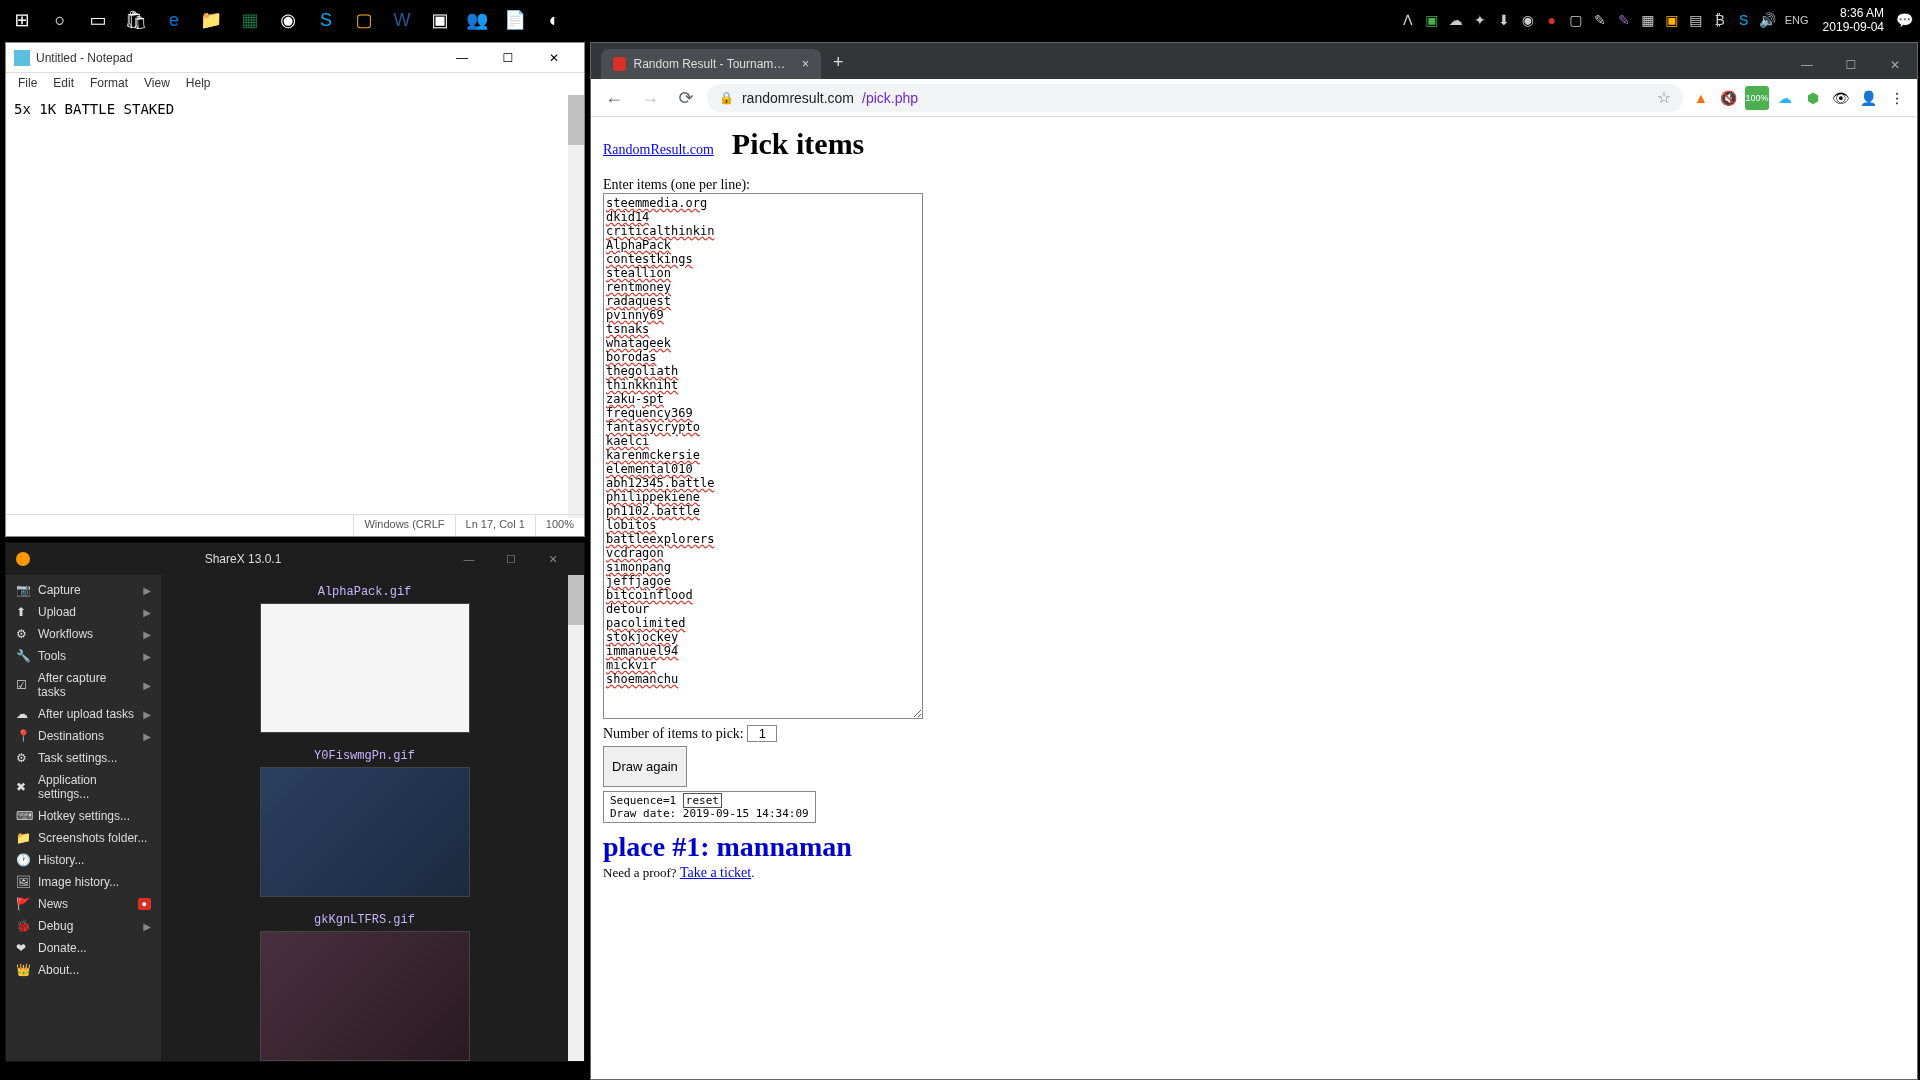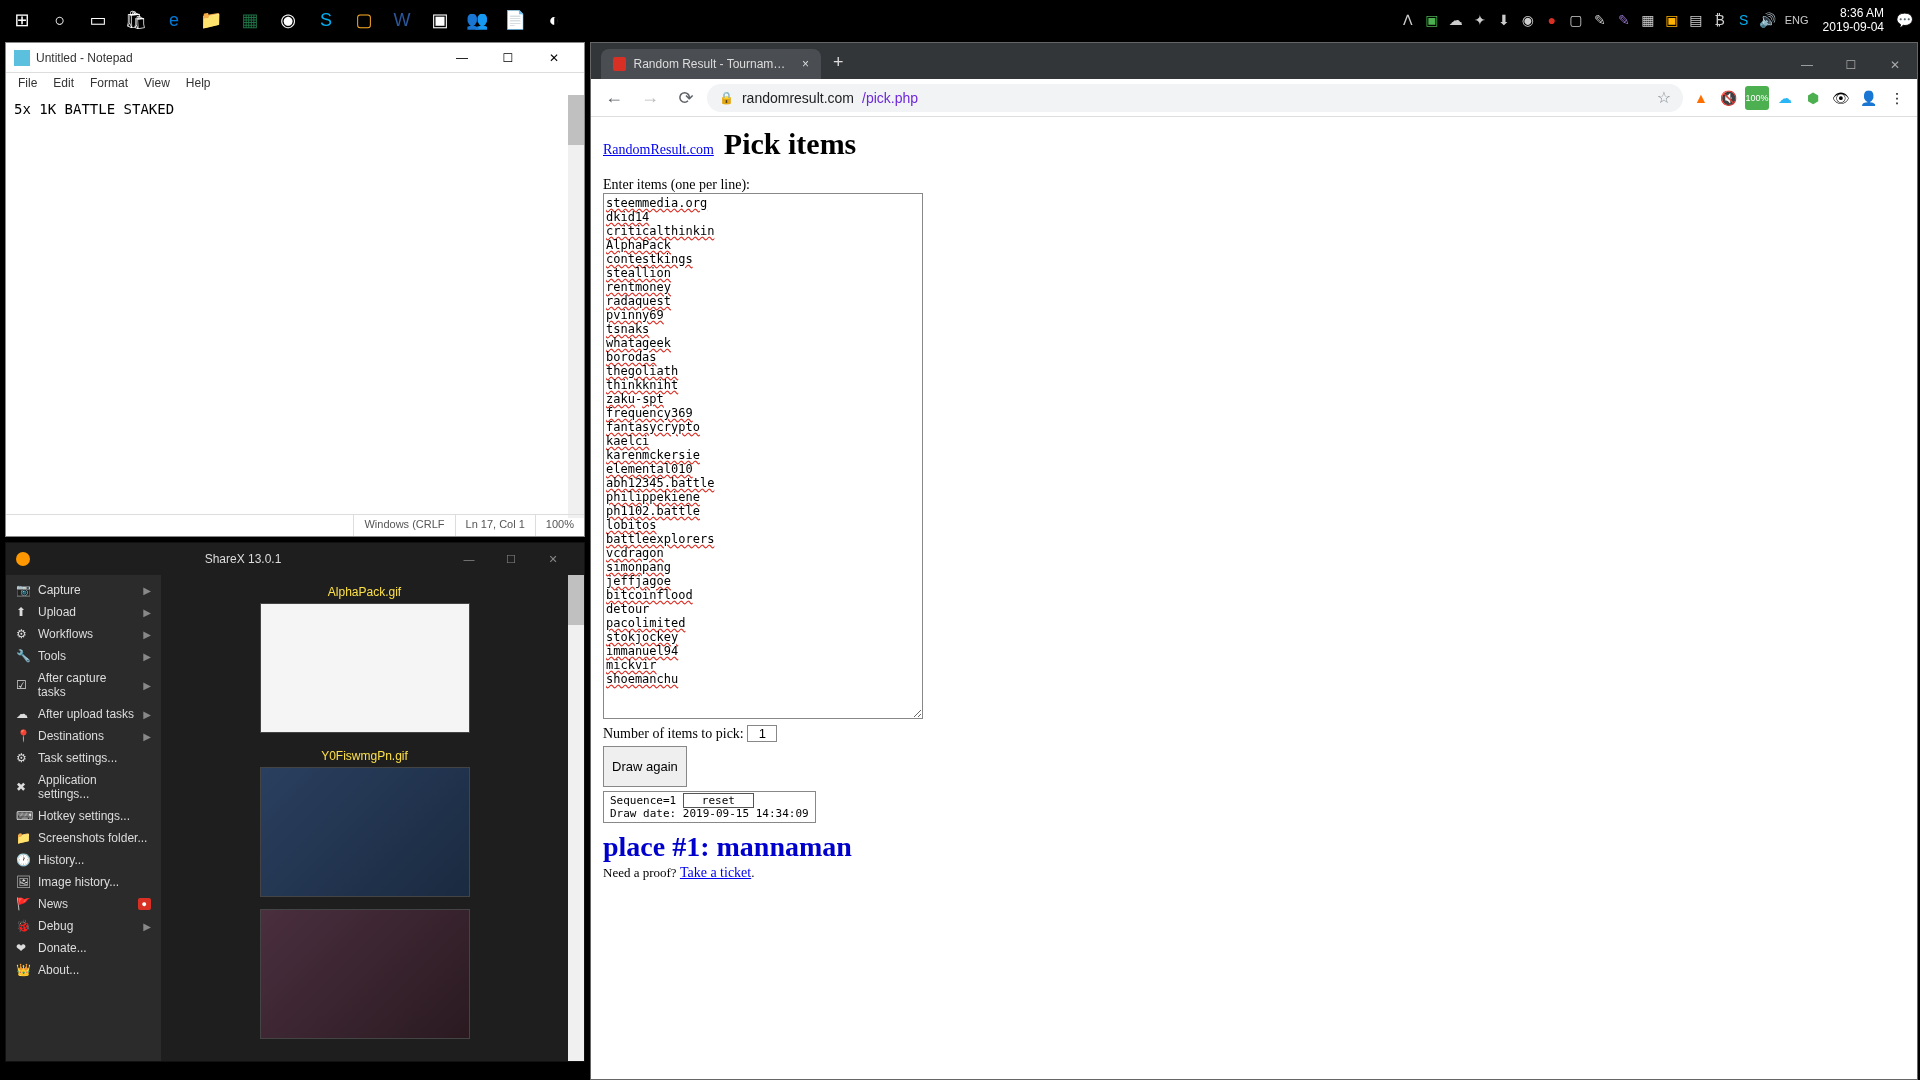--- a/index.html
+++ b/index.html
@@ -32,21 +32,21 @@
     .sharex-controls { display: flex; }
     .sharex-ctrl { width: 42px; height: 28px; display: flex; align-items: center; justify-content: center; color: #888; font-size: 11px; cursor: pointer; }
     .sharex-body { display: flex; height: calc(100% - 32px); }
     .sharex-sidebar { width: 155px; background: #2b2b2b; padding: 4px 0; overflow-y: auto; }
     .sx-item { display: flex; align-items: center; padding: 4px 10px; font-size: 12px; cursor: pointer; gap: 8px; }
     .sx-icon { width: 14px; height: 14px; display: inline-block; }
     .sx-arrow { margin-left: auto; font-size: 10px; color: #888; }
     .sx-badge { background: #d93025; color: #fff; font-size: 9px; padding: 1px 4px; border-radius: 2px; margin-left: auto; }
     .sharex-gallery { flex: 1; background: #1e1e1e; overflow-y: auto; padding: 6px 8px; }
     .gallery-item { margin-bottom: 12px; }
-    .gallery-name { text-align: center; font-size: 12px; color: #fde047; padding: 4px 0; }
+    .gallery-name { text-align: center; font-size: 12px; color: #c4b5fd; padding: 4px 0; font-family: Liberation Mono, monospace; }
     .gallery-thumb { width: 210px; height: 130px; margin: 0 auto; border: 1px solid #444; display: flex; align-items: center; justify-content: center; font-size: 10px; color: #666; }
     .thumb-a { background: #f5f5f5; }
     .thumb-b { background: linear-gradient(135deg,#2a3f5f,#1a2a40); }
     .thumb-c { background: linear-gradient(135deg,#4a2f3f,#2a1a20); }
 
     
     .chrome { position: absolute; top: 42px; left: 590px; right: 2px; bottom: 0; background: #fff; border: 1px solid #666; }
     .chrome-titlebar { height: 36px; background: #323639; display: flex; align-items: flex-end; padding-left: 10px; }
     .chrome-tab { background: #4a4d51; color: #ddd; font-size: 12px; padding: 8px 12px; border-radius: 8px 8px 0 0; display: flex; align-items: center; gap: 8px; max-width: 220px; }
     .chrome-tab-icon { width: 14px; height: 14px; background: #d93025; border-radius: 2px; }
@@ -55,29 +55,29 @@
     .chrome-wincontrols { margin-left: auto; display: flex; }
     .chrome-wctrl { width: 44px; height: 28px; display: flex; align-items: center; justify-content: center; color: #aaa; font-size: 12px; cursor: pointer; }
     .chrome-toolbar { height: 38px; background: #fff; border-bottom: 1px solid #ddd; display: flex; align-items: center; padding: 0 8px; gap: 6px; }
     .nav-btn { width: 30px; height: 30px; display: flex; align-items: center; justify-content: center; color: #5f6368; font-size: 18px; cursor: pointer; border-radius: 50%; }
     .addrbar { flex: 1; height: 28px; background: #f1f3f4; border-radius: 14px; display: flex; align-items: center; padding: 0 12px; gap: 8px; font-size: 14px; color: #202124; }
     .lock-icon { font-size: 12px; color: #5f6368; }
     .ext-icons { display: flex; gap: 4px; align-items: center; }
     .ext-icon { width: 24px; height: 24px; display: flex; align-items: center; justify-content: center; font-size: 14px; cursor: pointer; }
     .chrome-content { padding: 10px 12px; font-family: "Times New Roman", serif; height: calc(100% - 74px); overflow: auto; }
     .rr-link { color: #0000EE; text-decoration: underline; font-size: 14px; }
-    .rr-heading { font-size: 30px; font-weight: bold; display: inline; margin-left: 6px; }
+    .rr-heading { font-size: 30px; font-weight: bold; display: inline; margin-left: 14px; }
     .rr-label { font-size: 14px; margin-top: 16px; display: block; }
     .rr-textarea { width: 320px; height: 526px; font-family: monospace; font-size: 12px; padding: 2px; resize: both; border: 1px solid #888; overflow-y: scroll; display: block; }
     .rr-textarea .sp { text-decoration: underline wavy #d93025; }
     .rr-pick { font-size: 14px; margin-top: 6px; }
     .rr-pickinput { width: 30px; text-align: center; border: 1px solid #888; font-size: 13px; }
     .rr-btn { font-size: 13px; padding: 12px 8px; border: 1px solid #888; background: #efefef; cursor: pointer; margin-top: 4px; }
     .rr-seqbox { border: 1px solid #888; padding: 2px 6px; font-family: monospace; font-size: 11px; display: inline-block; margin-top: 4px; }
-    .rr-reset { border: 1px solid #555; padding: 0 18px; }
+    .rr-reset { border: 1px solid #555; padding: 0 2px; }
     .rr-result { color: #0000cc; font-size: 28px; font-weight: bold; margin-top: 8px; }
     .rr-proof { font-size: 13px; margin-top: 2px; }
 
     .scrollx { position: absolute; right: 0; top: 0; bottom: 0; width: 16px; background: #f0f0f0; }
     .scrollx-thumb { width: 100%; height: 50px; background: #c0c0c0; }
   </style>
 </head>
 <body>
 
 <div class="taskbar-top">
@@ -248,20 +248,21 @@
     <div class="sharex-gallery" id="sx-gallery">
         <div class="gallery-item">
           <div class="gallery-name">AlphaPack.gif</div>
           <div class="gallery-thumb thumb-a"></div>
         </div>
         <div class="gallery-item">
           <div class="gallery-name">Y0FiswmgPn.gif</div>
           <div class="gallery-thumb thumb-b"></div>
         </div>
         <div class="gallery-item">
+          <div class="gallery-name">gkKgnLTFRS.gif</div>
           <div class="gallery-thumb thumb-c"></div>
         </div>
       </div>
     <div class="scrollx" style="position:relative">
         <div class="scrollx-thumb"></div>
       </div>
   </div>
 </div>
 
 <div class="chrome">

